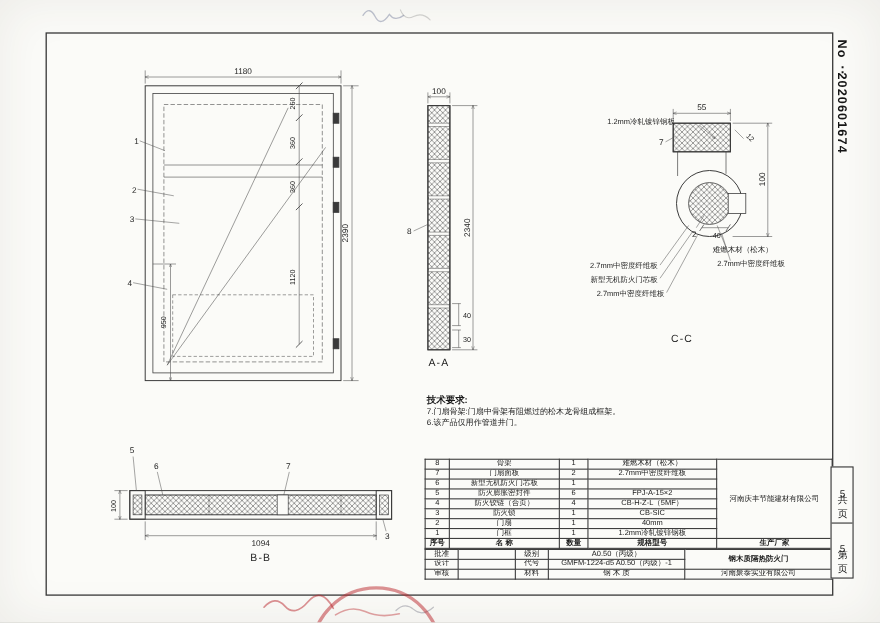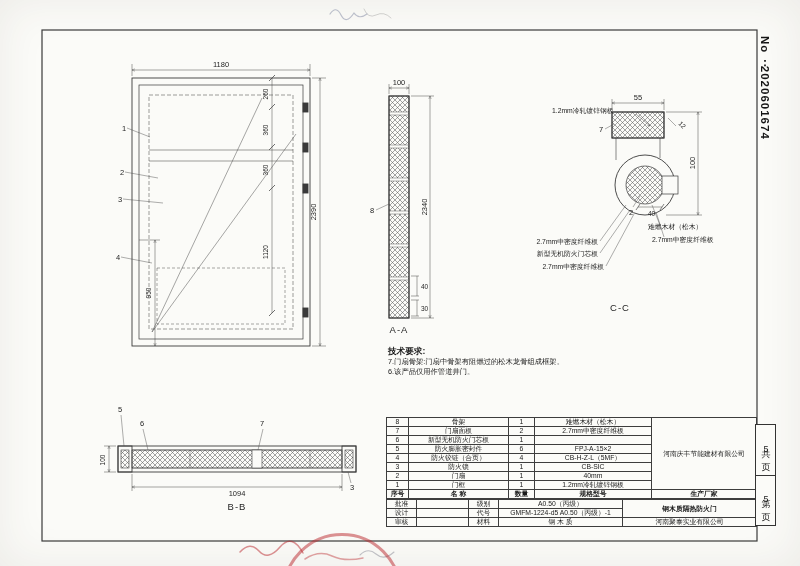--- a/index.html
+++ b/index.html
@@ -9,21 +9,21 @@
     box-shadow: inset 0 0 45px rgba(60,55,40,0.08);
   }
   svg.linework { position:absolute; left:0; top:0; }
   svg text { font-family:"Liberation Sans", sans-serif; fill:#1e1e1e; }
   .dim  { font-size:7.5px; }
   .dimS { font-size:6.5px; }
   .callout { font-size:7.5px; }
   .viewlabel { font-size:9.5px; letter-spacing:1px; }
   .lbl { font-size:6.8px; }
 
-  .tech { position:absolute; left:388px; top:346px; width:366px; }
+  .tech { position:absolute; left:388px; top:358px; width:366px; }
   .tech-title { font-size:8.6px; font-weight:bold; line-height:11px; }
   .tech-item  { font-size:7.3px; line-height:10.4px; white-space:nowrap; }
 
   .tables { position:absolute; left:386px; top:417px; width:370px; }
   .tables table { border-collapse:collapse; table-layout:fixed; width:370px; }
   .tables td {
     border:1px solid #3d3d3d; font-size:6.8px; text-align:center;
     padding:0; height:8px; line-height:8px; overflow:hidden; white-space:nowrap;
   }
   .tables .hdr td { font-weight:bold; }

